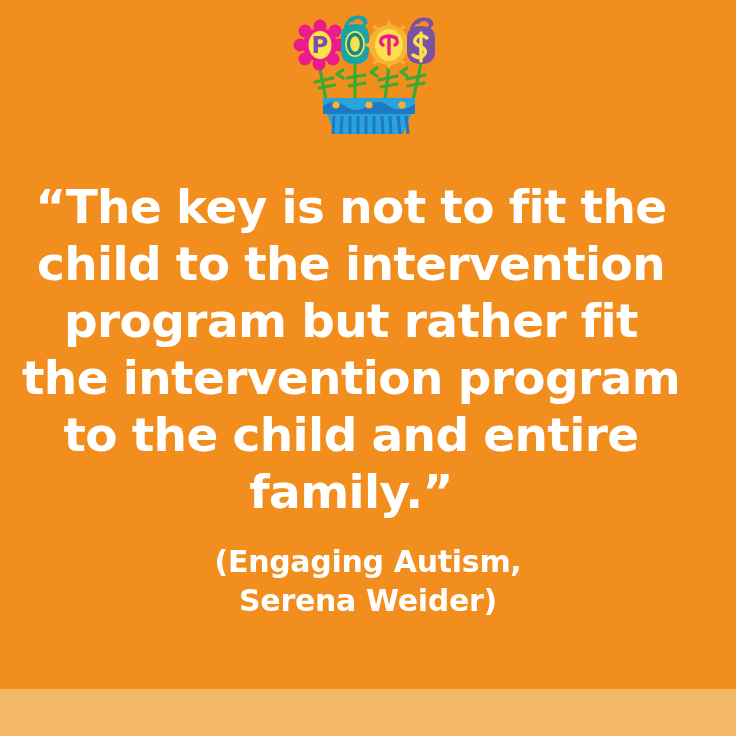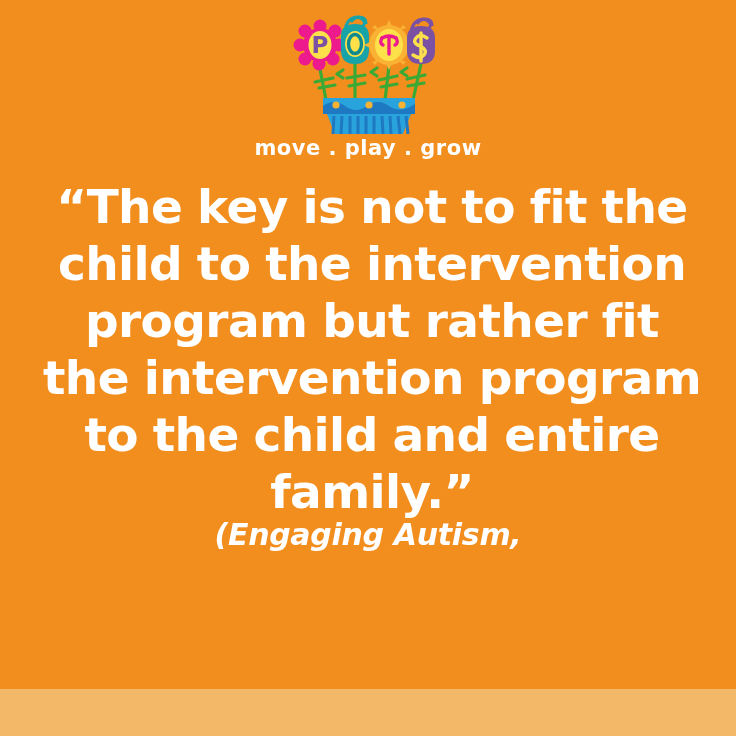--- a/index.html
+++ b/index.html
@@ -48,47 +48,46 @@
     font-size: 21px;
     font-weight: bold;
     letter-spacing: 0.5px;
     line-height: 1;
     white-space: nowrap;
   }
 
   
   .quote {
     position: absolute;
-    left: 40px;
+    left: 19px;
     top: 178px;
     width: 664px;
     color: #FFFFFF;
     font-family: "DejaVu Sans", sans-serif;
     font-size: 47px;
     font-weight: bold;
     line-height: 57px;
     text-align: center;
     letter-spacing: -0.6px;
     word-spacing: -1px;
   }
 
   
   .attribution {
     position: absolute;
     left: 36px;
-    top: 515px;
+    top: 542px;
     width: 664px;
     color: #FFFFFF;
     font-family: "DejaVu Sans", sans-serif;
     font-size: 30px;
     font-weight: bold;
     line-height: 39px;
     text-align: center;
     letter-spacing: -0.3px;
-    font-style: italic;
   }
   .attribution .attr-line { display: block; }
 
   
   .bottom-band {
     position: absolute;
     left: 0;
     bottom: 0;
     width: 736px;
     height: 47px;
@@ -193,24 +192,24 @@
             <path d="M89 102 L90 120"></path>
             <path d="M97 102 L98 120"></path>
             <path d="M105 102 L107 120"></path>
             <path d="M113 102 L115 120"></path>
           </g>
         </g>
 
       </svg>
     </div>
 
-    <div class="logo-tagline">move . play . grow</div>
   </div>
 
   <div class="quote">“The key is not to fit the child to the intervention program but rather fit the intervention program to the child and entire family.”</div>
 
   <div class="attribution">
     <span class="attr-line">(Engaging Autism,</span>
+    <span class="attr-line">Serena Weider)</span>
   </div>
 
   <div class="bottom-band"></div>
 
 </div>
 
 </body></html>

